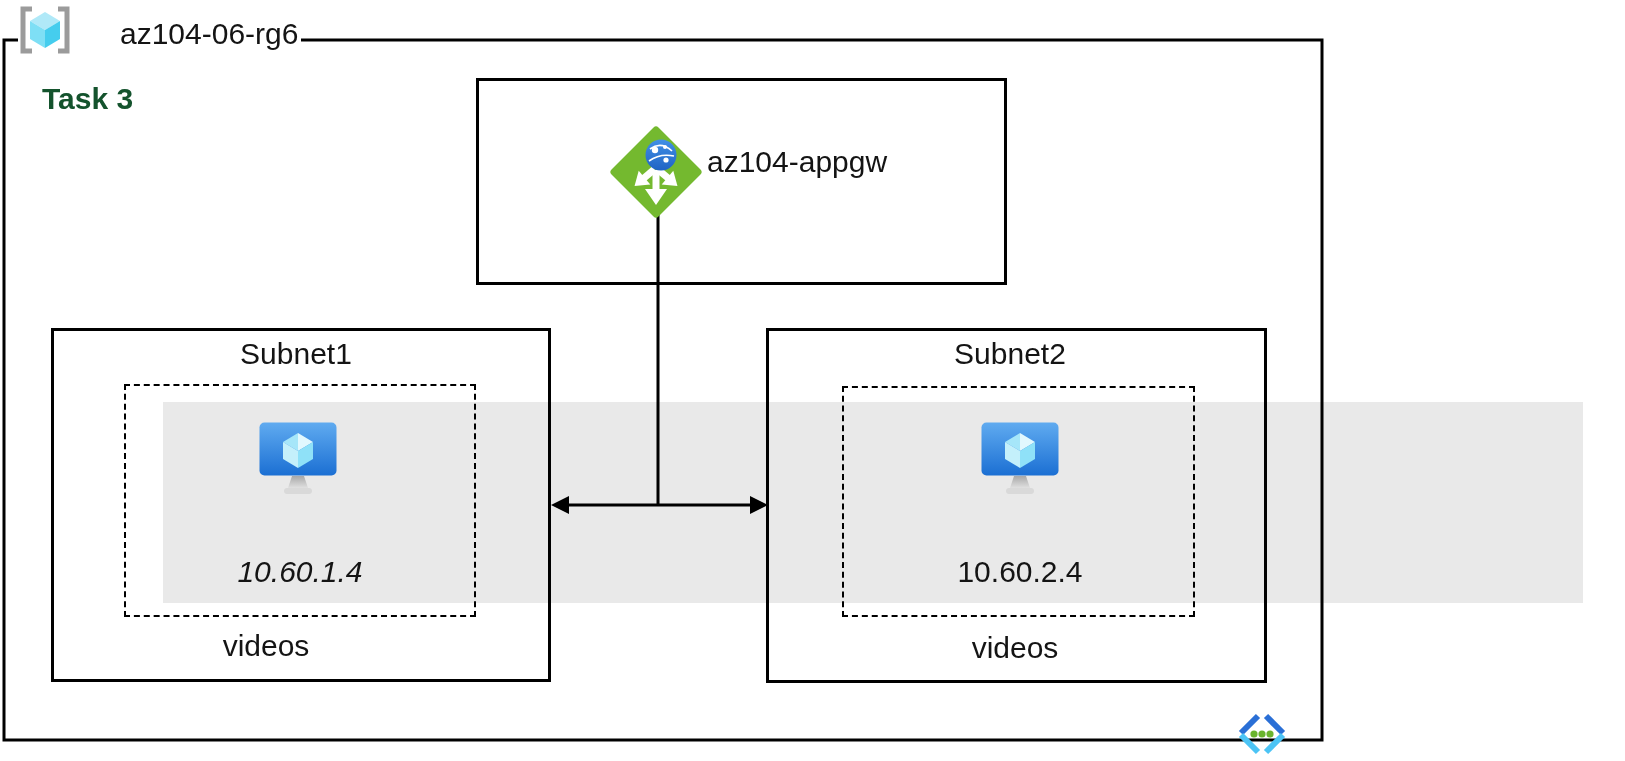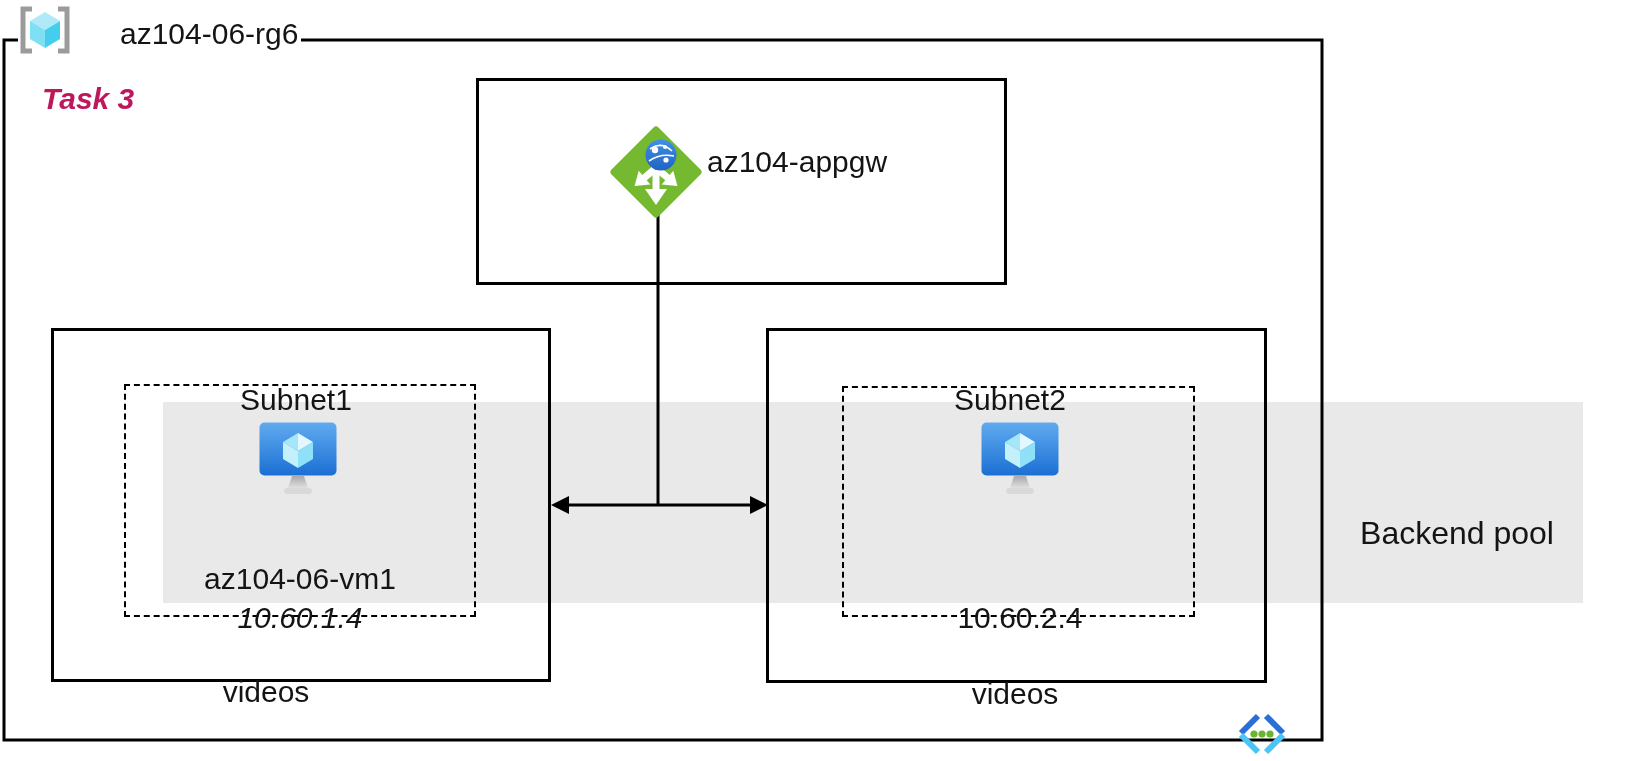--- a/index.html
+++ b/index.html
@@ -14,23 +14,23 @@
   }
   svg.frame { left:0; top:0; width:1625px; height:761px; z-index:2; pointer-events:none; }
   .box { box-sizing:border-box; border:3px solid #000; background:transparent; z-index:3; }
   .box.dashed { border:2.5px dashed #000; }
   .appgw-box  { left:476px; top:78px;  width:531px; height:207px; }
   .subnet1-box{ left:51px;  top:328px; width:500px; height:354px; }
   .subnet2-box{ left:766px; top:328px; width:501px; height:355px; }
   .dashed1 { left:124px; top:384px; width:352px; height:233px; }
   .dashed2 { left:842px; top:386px; width:353px; height:231px; }
   .lbl { position:absolute; z-index:5; font-size:30px; line-height:1.15; white-space:nowrap; }
-  .ctr { transform:translateX(-50%);margin-top:46px; }
+  .ctr { transform:translateX(-50%); }
   .rg-title   { left:88px;  top:17px;margin-left:32px; }
-  .task-label { left:42px;  top:82px; font-weight:700; color:#be185d;font-style:italic; }
+  .task-label { left:42px;  top:82px; font-weight:700; color:#14532d; }
   .appgw-subnet-label { left:491px; top:86px; }
   .appgw-name { left:707px; top:145px; }
   .appgw-pip  { left:707px; top:184px; }
   .subnet1-label { left:296px;  top:337px; }
   .subnet2-label { left:1010px; top:337px; }
   .vm1-name { left:300px;  top:516px; }
   .vm1-ip   { left:300px;  top:555px;font-style:italic; }
   .images-label { left:266px; top:629px; }
   .vm2-name { left:1020px; top:516px; }
   .vm2-ip   { left:1020px; top:555px; }
@@ -153,22 +153,20 @@
     <circle cx="29" cy="22" r="3.6" fill="#6ab42e"></circle>
     <circle cx="37" cy="22" r="3.6" fill="#6ab42e"></circle>
   </svg>
 
   <div class="lbl rg-title">az104-06-rg6</div>
   <div class="lbl task-label">Task 3</div>
 
   <div class="lbl appgw-name">az104-appgw</div>
 
   <div class="lbl ctr subnet1-label">Subnet1</div>
-  <div class="lbl ctr vm1-name">az104-06-vm1</div>
   <div class="lbl ctr vm1-ip">10.60.1.4</div>
   <div class="lbl ctr images-label">videos</div>
 
   <div class="lbl ctr subnet2-label">Subnet2</div>
   <div class="lbl ctr vm2-ip">10.60.2.4</div>
   <div class="lbl ctr videos-label">videos</div>
 
-  <div class="lbl ctr backend-pool-label">Backend pool</div>
 </div>
 
 </body></html>

